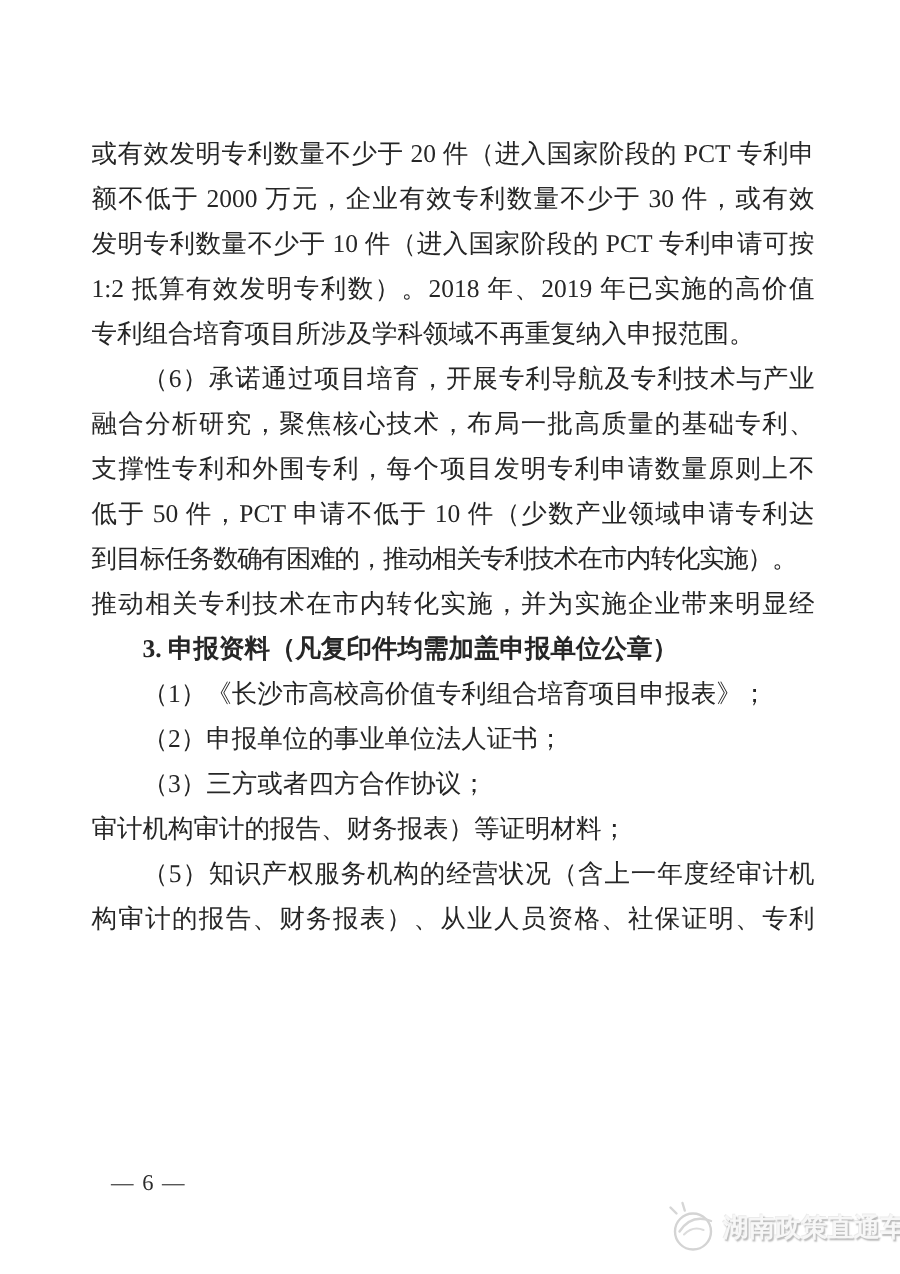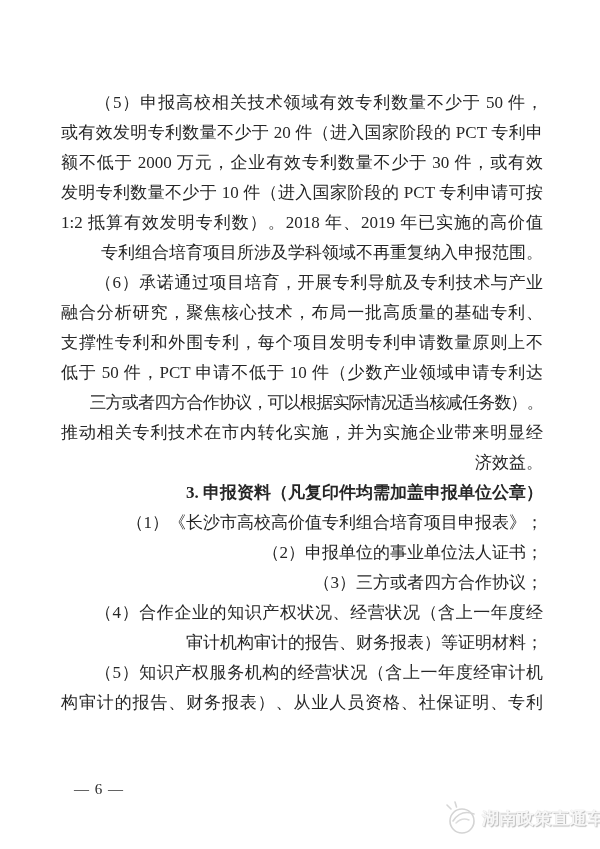--- a/index.html
+++ b/index.html
@@ -24,21 +24,20 @@
     top: 88px;
     left: 61px;
     width: 482px;
   }
   .line {
     height: 30px;
     line-height: 30px;
     font-size: 17px;
     color: #262626;
     overflow: visible;
-    text-align: right;
   }
   .justify {
     text-align: justify;
     text-align-last: justify;
   }
   .first {
     text-indent: 2em;
   }
   .tight {
     letter-spacing: -0.8px;
@@ -79,38 +78,35 @@
     text-shadow: 1px 1px 1px #b9b9b9, -0.5px -0.5px 0 #ebebeb;
     white-space: nowrap;
   }
 </style>
 </head>
 <body>
 
 <div class="page">
 
   <div class="content">
-    <div class="line justify first">（5）申报高校相关技术领域有效专利数量不少于 50 件，</div>
     <div class="line justify">或有效发明专利数量不少于 20 件（进入国家阶段的 PCT 专利申</div>
     <div class="line justify">额不低于 2000 万元，企业有效专利数量不少于 30 件，或有效</div>
     <div class="line justify">发明专利数量不少于 10 件（进入国家阶段的 PCT 专利申请可按</div>
     <div class="line justify">1:2 抵算有效发明专利数）。2018 年、2019 年已实施的高价值</div>
     <div class="line">专利组合培育项目所涉及学科领域不再重复纳入申报范围。</div>
     <div class="line justify first">（6）承诺通过项目培育，开展专利导航及专利技术与产业</div>
     <div class="line justify">融合分析研究，聚焦核心技术，布局一批高质量的基础专利、</div>
     <div class="line justify">支撑性专利和外围专利，每个项目发明专利申请数量原则上不</div>
     <div class="line justify">低于 50 件，PCT 申请不低于 10 件（少数产业领域申请专利达</div>
-    <div class="line tight">三方或者四方合作协议，可以根据实际情况适当核减任务数）。</div>
+    <div class="line tight">到目标任务数确有困难的，推动相关专利技术在市内转化实施）。</div>
     <div class="line justify">推动相关专利技术在市内转化实施，并为实施企业带来明显经</div>
-    <div class="line">济效益。</div>
     <div class="line first heading">3. 申报资料（凡复印件均需加盖申报单位公章）</div>
     <div class="line first">（1）《长沙市高校高价值专利组合培育项目申报表》；</div>
     <div class="line first">（2）申报单位的事业单位法人证书；</div>
     <div class="line first">（3）三方或者四方合作协议；</div>
-    <div class="line justify first">（4）合作企业的知识产权状况、经营状况（含上一年度经</div>
     <div class="line">审计机构审计的报告、财务报表）等证明材料；</div>
     <div class="line justify first">（5）知识产权服务机构的经营状况（含上一年度经审计机</div>
     <div class="line justify">构审计的报告、财务报表）、从业人员资格、社保证明、专利</div>
   </div>
 
   <div class="page-number">— 6 —</div>
 
   <div class="watermark">
     <svg class="watermark-icon" viewBox="0 0 34 38" fill="none" xmlns="http://www.w3.org/2000/svg">
       <circle cx="18" cy="22" r="12" stroke="#d4d4d4" stroke-width="1.6"></circle>

